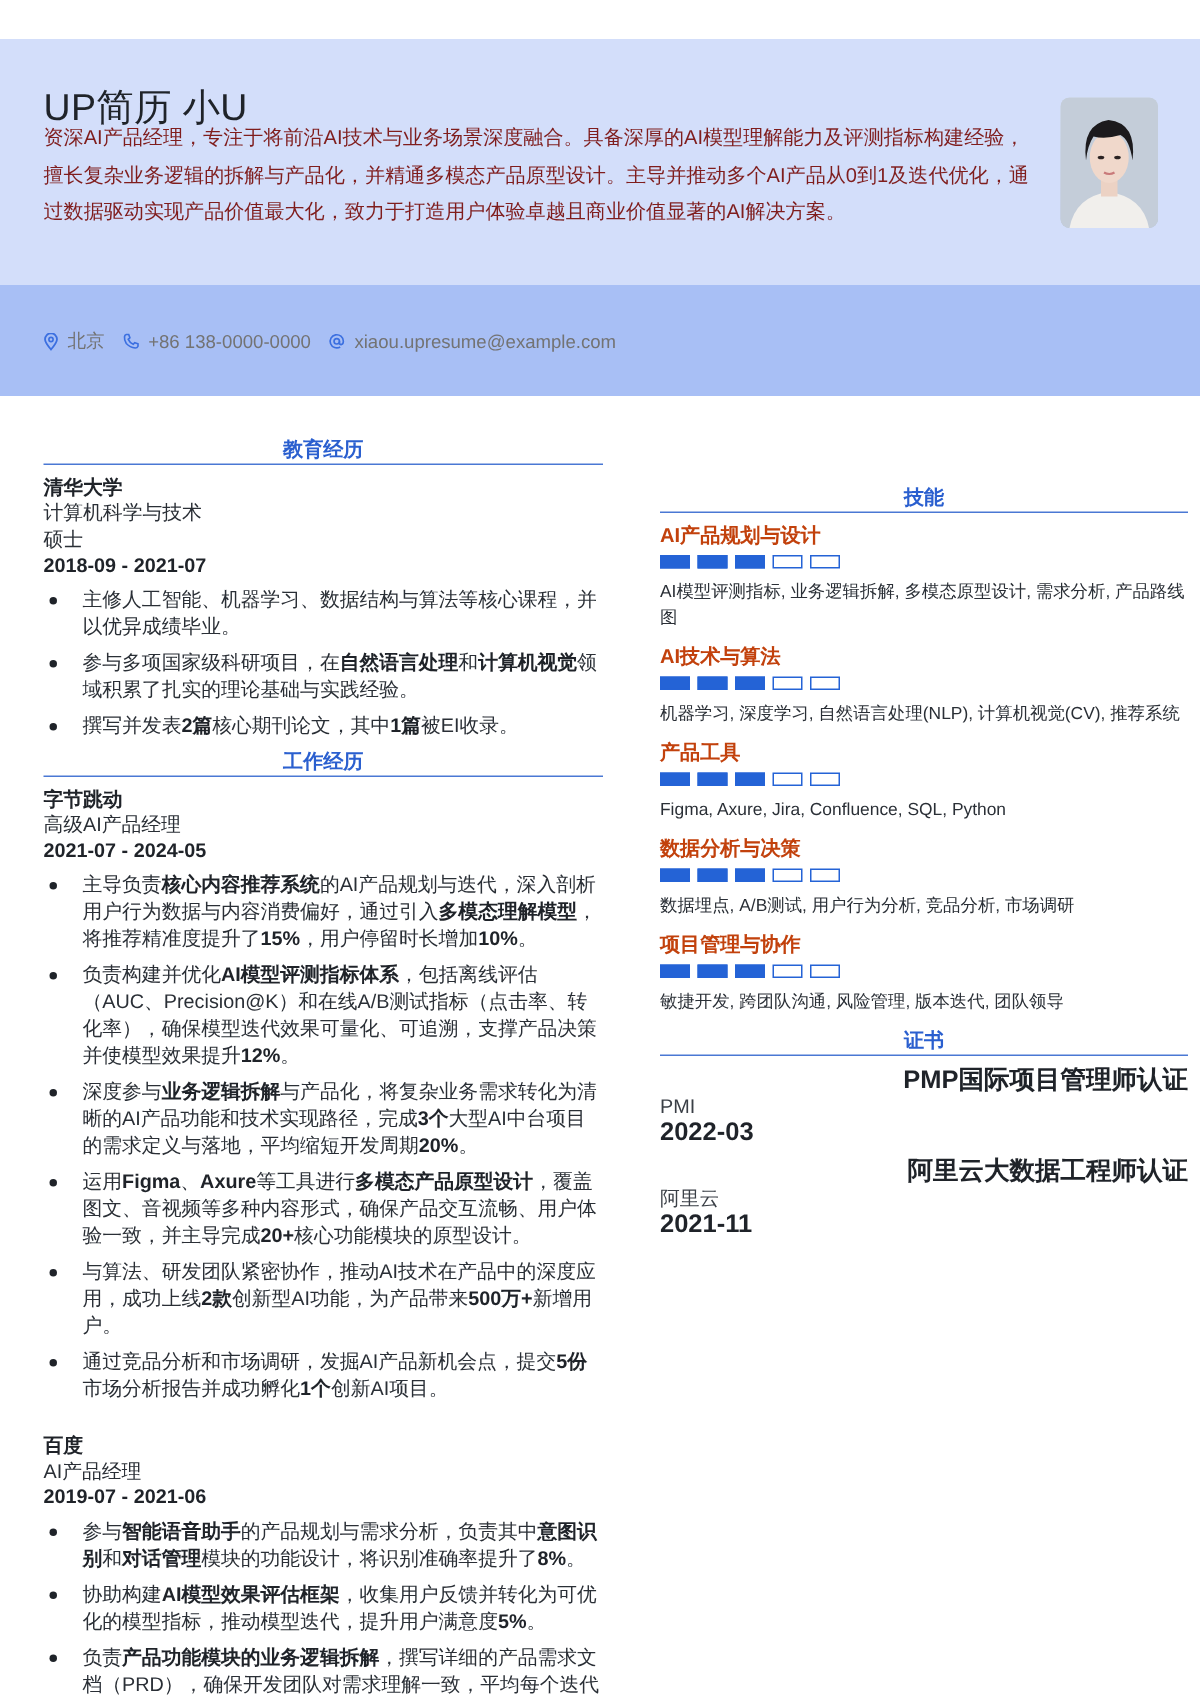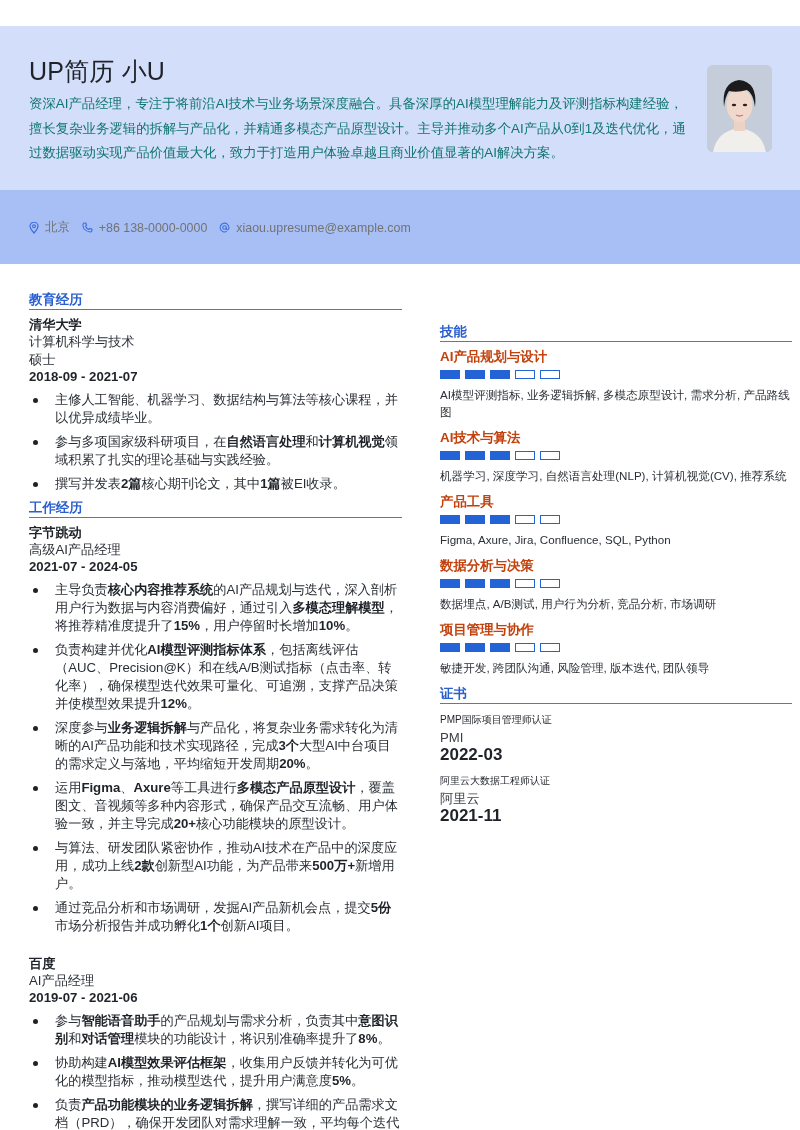--- a/index.html
+++ b/index.html
@@ -8,22 +8,22 @@
 
   .header-top {
     position: absolute; left: 0; top: 26px; width: 800px; height: 164px;
     background: #d3defa;
   }
   .name {
     position: absolute; left: 29px; top: 55px;
     font-size: 25px; font-weight: 500; color: #1f2329; letter-spacing: 0.2px;
   }
   .summary {
-    position: absolute; left: 29px; top: 92px; width: 665px;
-    font-size: 13.4px; line-height: 24.5px; color: #0f766e;
+    position: absolute; left: 29px; top: 80px; width: 665px;
+    font-size: 13.4px; line-height: 24.5px; color: #7f1d1d;
   }
   .photo {
     position: absolute; left: 707px; top: 65px; width: 65px; height: 87px;
     border-radius: 6px; overflow: hidden;
     background: linear-gradient(180deg, #c9d2de 0%, #b7c2cf 100%);
   }
   .header-contact {
     position: absolute; left: 0; top: 190px; width: 800px; height: 74px;
     background: #a8bff5;
   }
@@ -33,21 +33,21 @@
   }
   .contact-item { display: flex; align-items: center; margin-right: 12px; }
   .contact-item svg { margin-right: 6px; }
 
   .col-left { position: absolute; left: 29px; top: 291px; width: 373px; }
   .col-right { position: absolute; left: 440px; top: 291px; width: 352px; margin-top: 32px; }
 
   .section-title {
     font-size: 13.4px; font-weight: 700; color: #2a5fcf;
     border-bottom: 1.5px solid #4a78d4; padding-bottom: 8px; margin-bottom: 6px;
-    height: 19px; line-height: 17px;
+    height: 19px; line-height: 17px; text-align: center;
   }
 
   .entry-org { font-size: 13.2px; font-weight: 700; color: #1f2329; line-height: 17px; }
   .entry-line { font-size: 13.2px; color: #2a2f36; line-height: 17.5px; }
   .entry-date { font-size: 13.2px; font-weight: 700; color: #1f2329; line-height: 17.5px; margin-bottom: 5px; }
 
   ul.bullets { list-style: none; }
   ul.bullets li {
     position: relative; padding-left: 26px;
     font-size: 13.2px; line-height: 18px; color: #2a2f36; margin-bottom: 6px;
@@ -59,21 +59,21 @@
   ul.bullets li b { font-weight: 700; color: #1f2329; }
 
   .skill { margin-bottom: 9px; }
   .skill-name { font-size: 13.4px; font-weight: 700; color: #c2410c; line-height: 17px; margin-bottom: 5px; }
   .skill-bars { display: flex; margin-bottom: 6px; height: 10px; }
   .bar { width: 20px; height: 9px; margin-right: 5px; border: 1.5px solid #2463d6; }
   .bar.filled { background: #2463d6; }
   .skill-kw { font-size: 11.6px; line-height: 17px; color: #2a2f36; }
 
   .cert { margin-bottom: 7px; }
-  .cert-name { font-size: 10px; font-weight: 400; color: #1f2329; line-height: 19px; }
+  .cert-name { font-size: 17px; font-weight: 700; color: #1f2329; line-height: 19px; text-align: right; }
   .cert-issuer { font-size: 13.2px; color: #3a3f46; line-height: 17px; }
   .cert-date { font-size: 17px; font-weight: 700; color: #1f2329; line-height: 18px; }
 </style>
 </head>
 <body>
 
 <div class="header-top"></div>
 <div class="name">UP简历 小U</div>
 <div class="summary">资深AI产品经理，专注于将前沿AI技术与业务场景深度融合。具备深厚的AI模型理解能力及评测指标构建经验，擅长复杂业务逻辑的拆解与产品化，并精通多模态产品原型设计。主导并推动多个AI产品从0到1及迭代优化，通过数据驱动实现产品价值最大化，致力于打造用户体验卓越且商业价值显著的AI解决方案。</div>
 <div class="photo">

